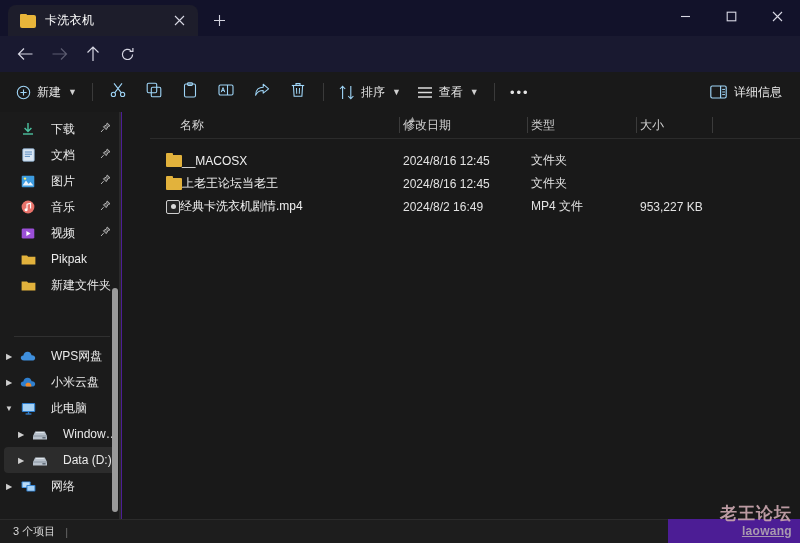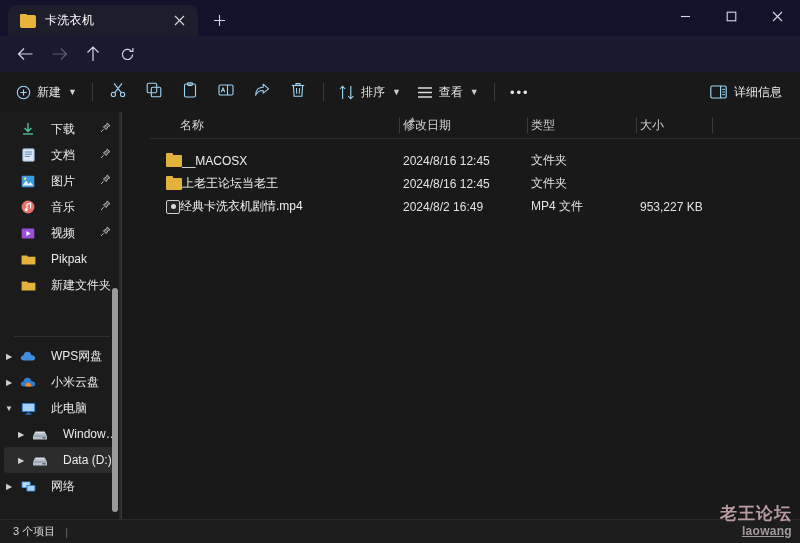--- a/index.html
+++ b/index.html
@@ -158,21 +158,21 @@
   .ficon .fb { position:absolute; left:0; top:2px; width:16px; height:12px; background:#e2b23c; border-radius:1px; }
   .ficon .ft { position:absolute; left:0; top:0px; width:7px; height:3px; background:#e2b23c; border-radius:1px 1px 0 0; }
   .vicon {
     width:14px; height:14px; flex:none; border:1.5px solid #cfcfcf; border-radius:2px;
     display:flex; align-items:center; justify-content:center; background:#242424;
   }
   .vicon .dot { width:5px; height:5px; border-radius:50%; background:#d8d8d8; }
 
   
   .statusbar {
-    position:absolute; left:0; top:519px; width:800px; height:24px;
+    position:absolute; left:0; top:519px; width:668px; height:24px;
     background:#1d1d1d; border-top:1px solid #2b2b2b;
     display:flex; align-items:center; padding-left:13px; gap:10px;
   }
   .statusbar .st { color:#d8d8d8; font-size:11px; }
   .statusbar .stsep { color:#6a6a6a; font-size:11px; }
 
   
   .watermark {
     position:absolute; right:8px; bottom:6px; text-align:right;
     pointer-events:none; line-height:1;

